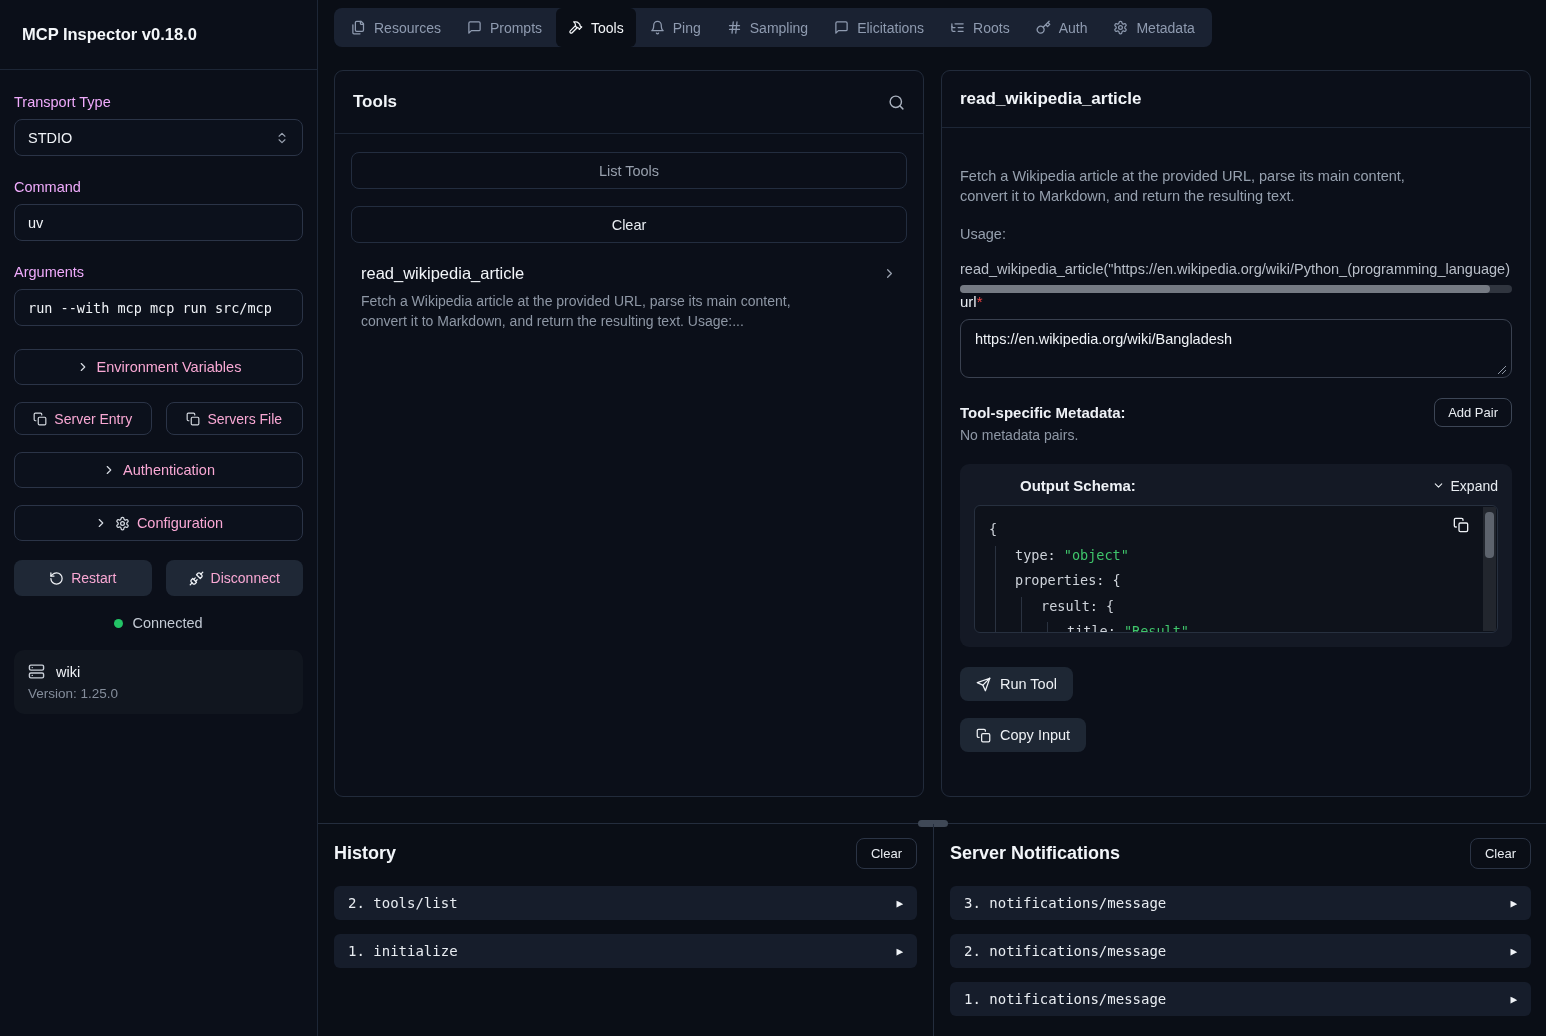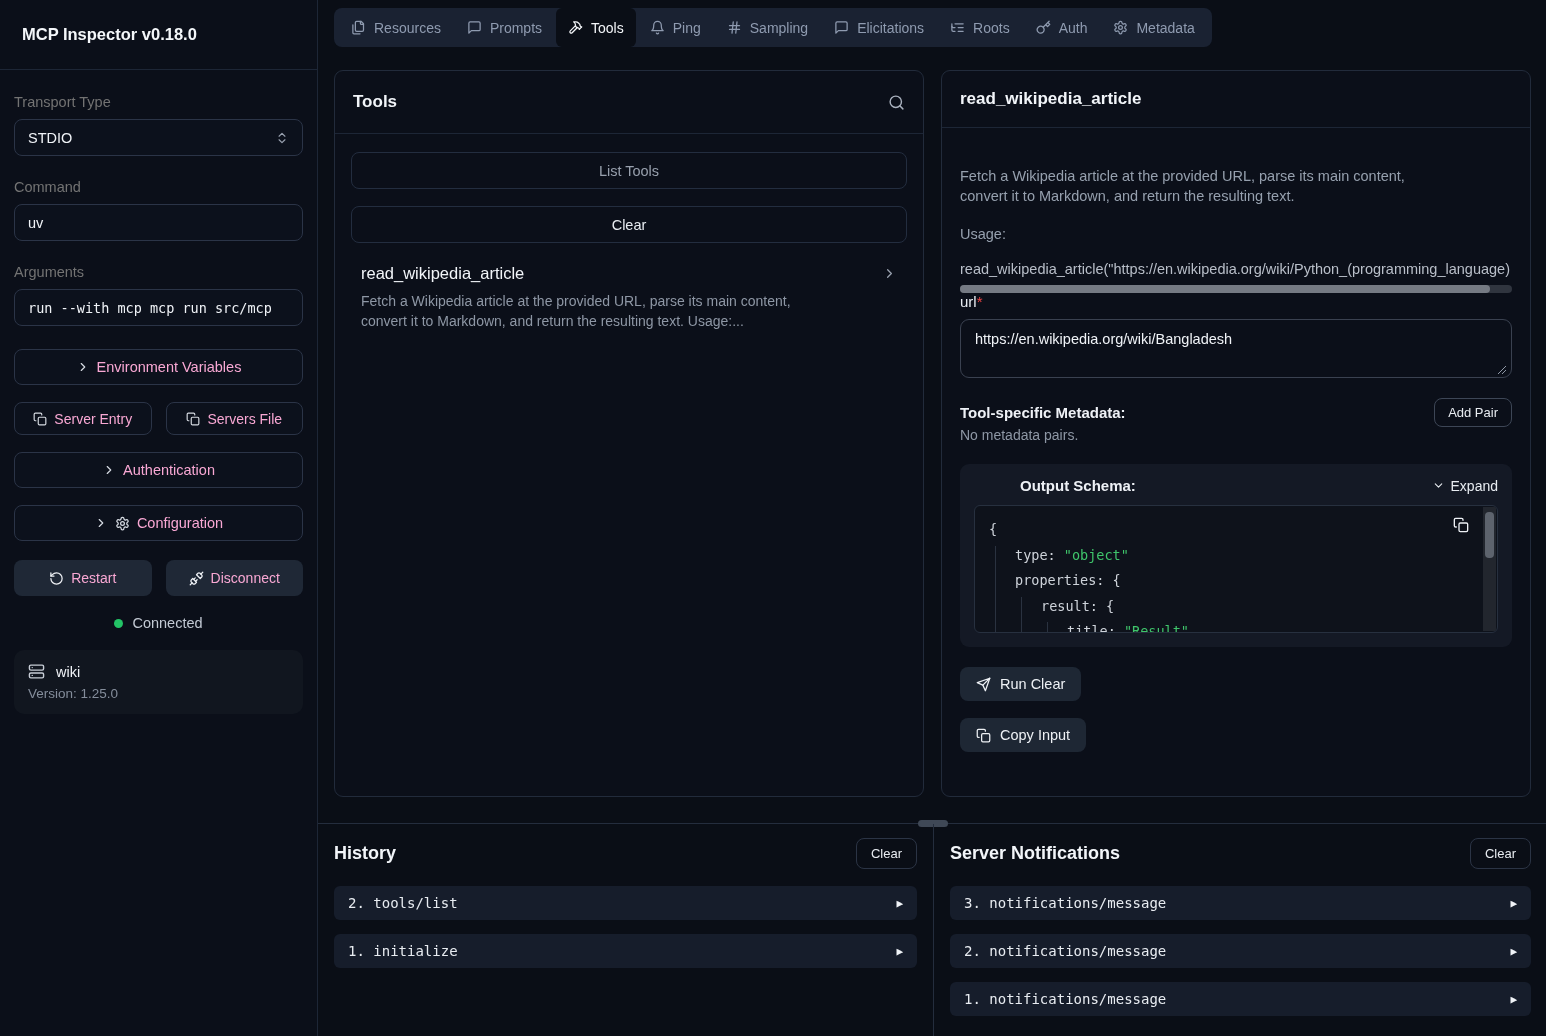--- a/index.html
+++ b/index.html
@@ -7,21 +7,21 @@
               font-family:"Liberation Sans", sans-serif; color:#eef2f7; }
   svg { display:block; }
 
   
   .sidebar { position:absolute; left:0; top:0; width:318px; height:1036px;
              background:#0b0f19; border-right:1px solid #1d2636; }
   .sidebar-header { height:70px; display:flex; align-items:center; padding:0 22px;
                     border-bottom:1px solid #1d2636; }
   .sidebar-title { font-size:16.5px; font-weight:bold; color:#f4f7fa; }
   .sidebar-body { padding:24px 14px 0 14px; }
-  .field-label { font-size:14.5px; font-weight:500; color:#737373; margin-bottom:9px; }
+  .field-label { font-size:14.5px; font-weight:500; color:#f0abfc; margin-bottom:9px; }
   .control { width:100%; height:37px; background:#0c111c; border:1px solid #2b3447;
              border-radius:8px; display:flex; align-items:center; padding:0 13px;
              font-size:14.5px; color:#f0f3f7; margin-bottom:23px; }
   .control input { flex:1; background:transparent; border:none; outline:none; color:#f0f3f7;
                    font-size:14.5px; font-family:inherit; }
   .control.mono input { font-family:"DejaVu Sans Mono", monospace; font-size:13.5px; }
   .select-box { justify-content:space-between; cursor:pointer; }
   .btn { display:flex; align-items:center; justify-content:center; gap:7px;
          background:#0c111c; border:1px solid #2b3447; border-radius:8px;
          color:#f9a8d4; font-size:14.5px; cursor:pointer; }
@@ -437,21 +437,21 @@
     </div>
 
     <div class="run-row">
       <button class="action-btn">
         <span>
           <svg width="15" height="15" viewBox="0 0 24 24" fill="none" stroke="#eef1f5" stroke-width="2" stroke-linecap="round" stroke-linejoin="round">
               <path d="m22 2-7 20-4-9-9-4Z"></path>
               <path d="M22 2 11 13"></path>
             </svg>
         </span>
-        <span>Run Clear</span>
+        <span>Run Tool</span>
       </button>
     </div>
     <div class="copy-row">
       <button class="action-btn">
         <span>
           <svg width="15" height="15" viewBox="0 0 24 24" fill="none" stroke="#eef1f5" stroke-width="2" stroke-linecap="round" stroke-linejoin="round">
               <rect x="9" y="9" width="13" height="13" rx="2"></rect>
               <path d="M5 15H4a2 2 0 0 1-2-2V4a2 2 0 0 1 2-2h9a2 2 0 0 1 2 2v1"></path>
             </svg>
         </span>

